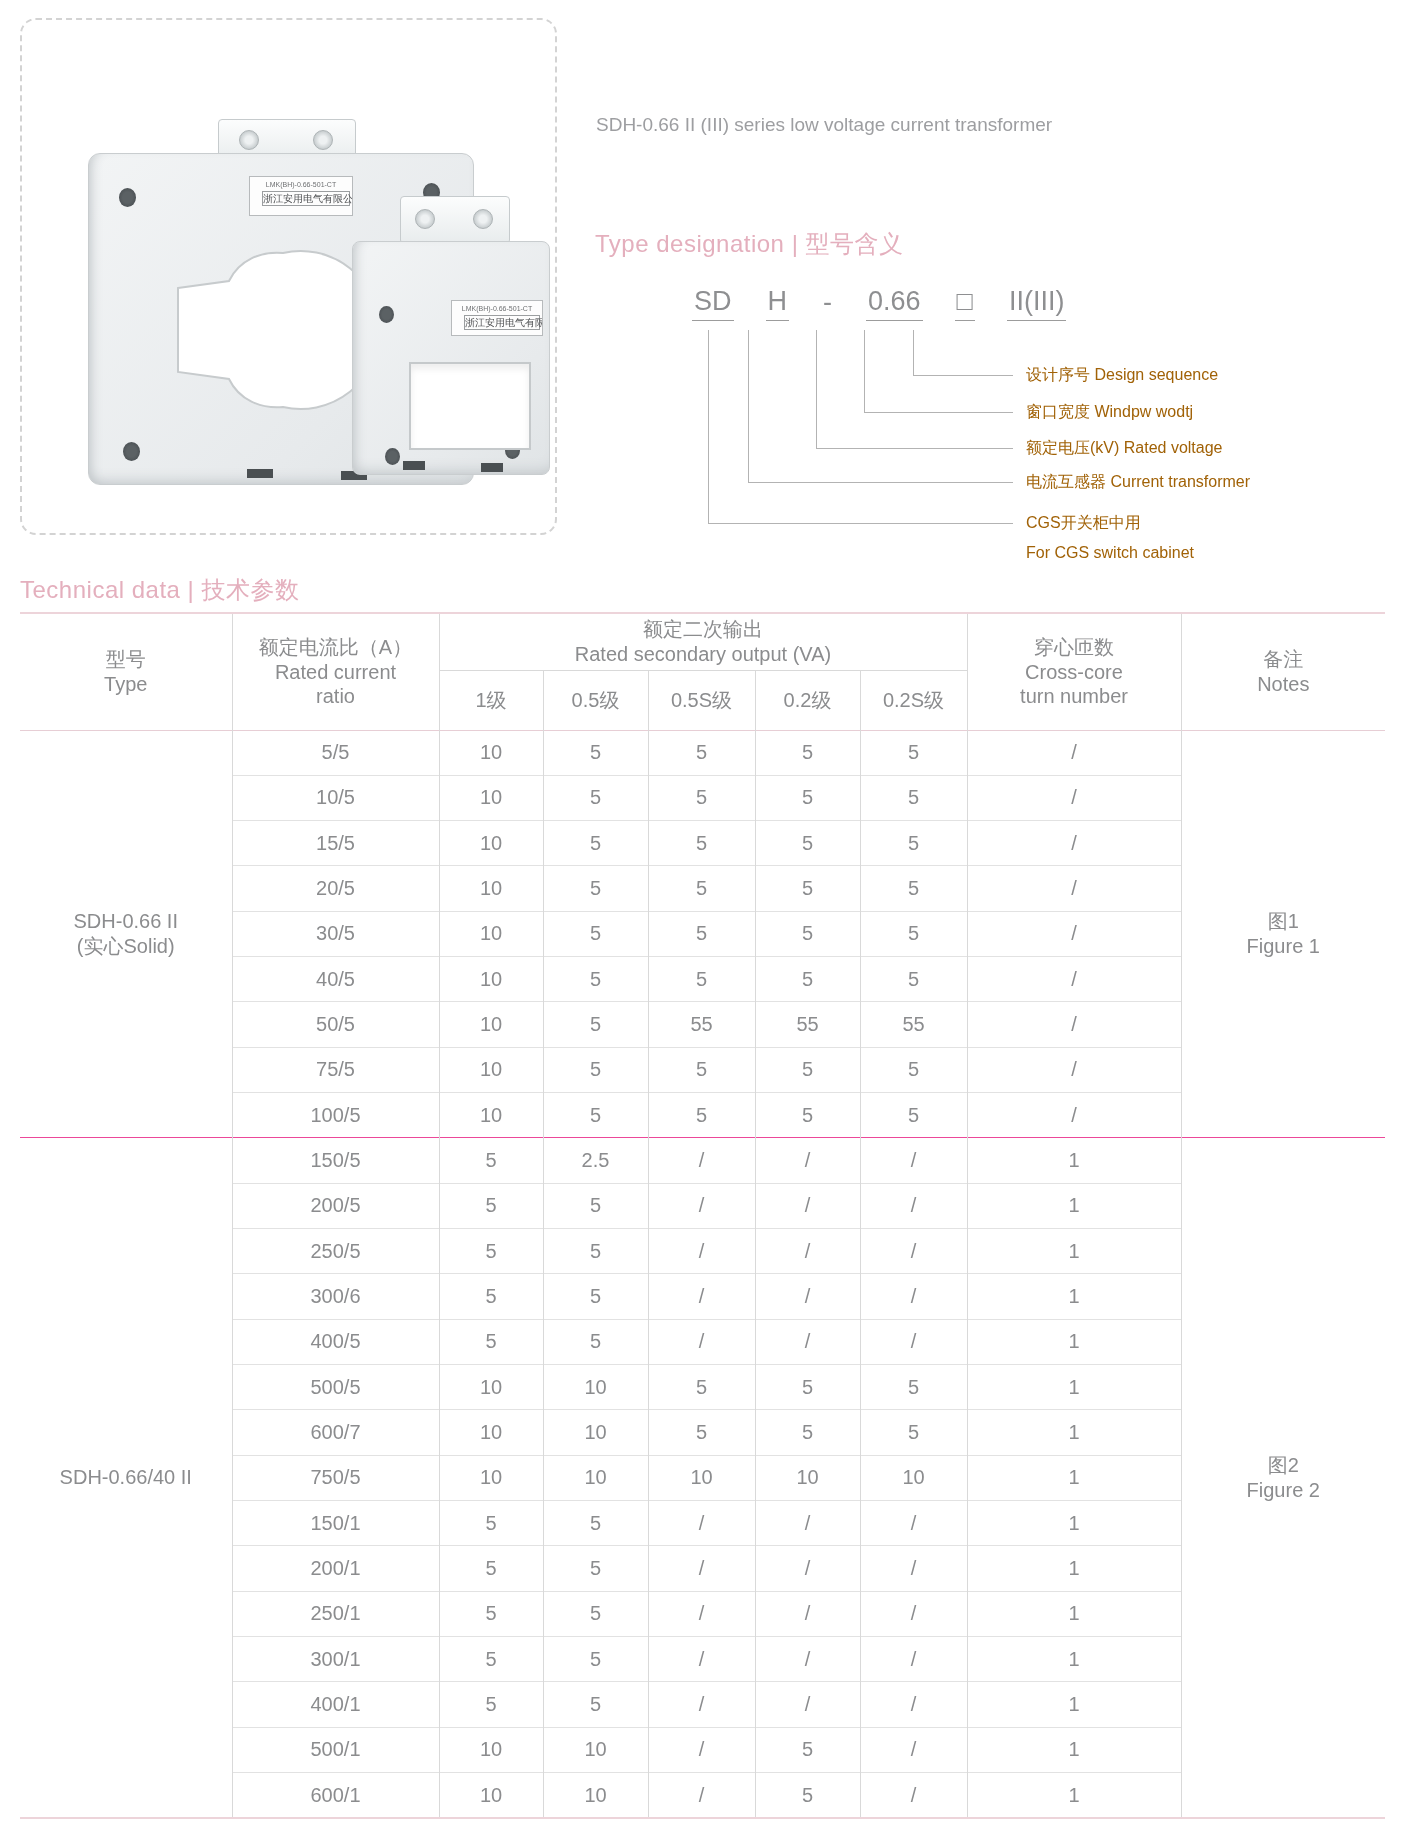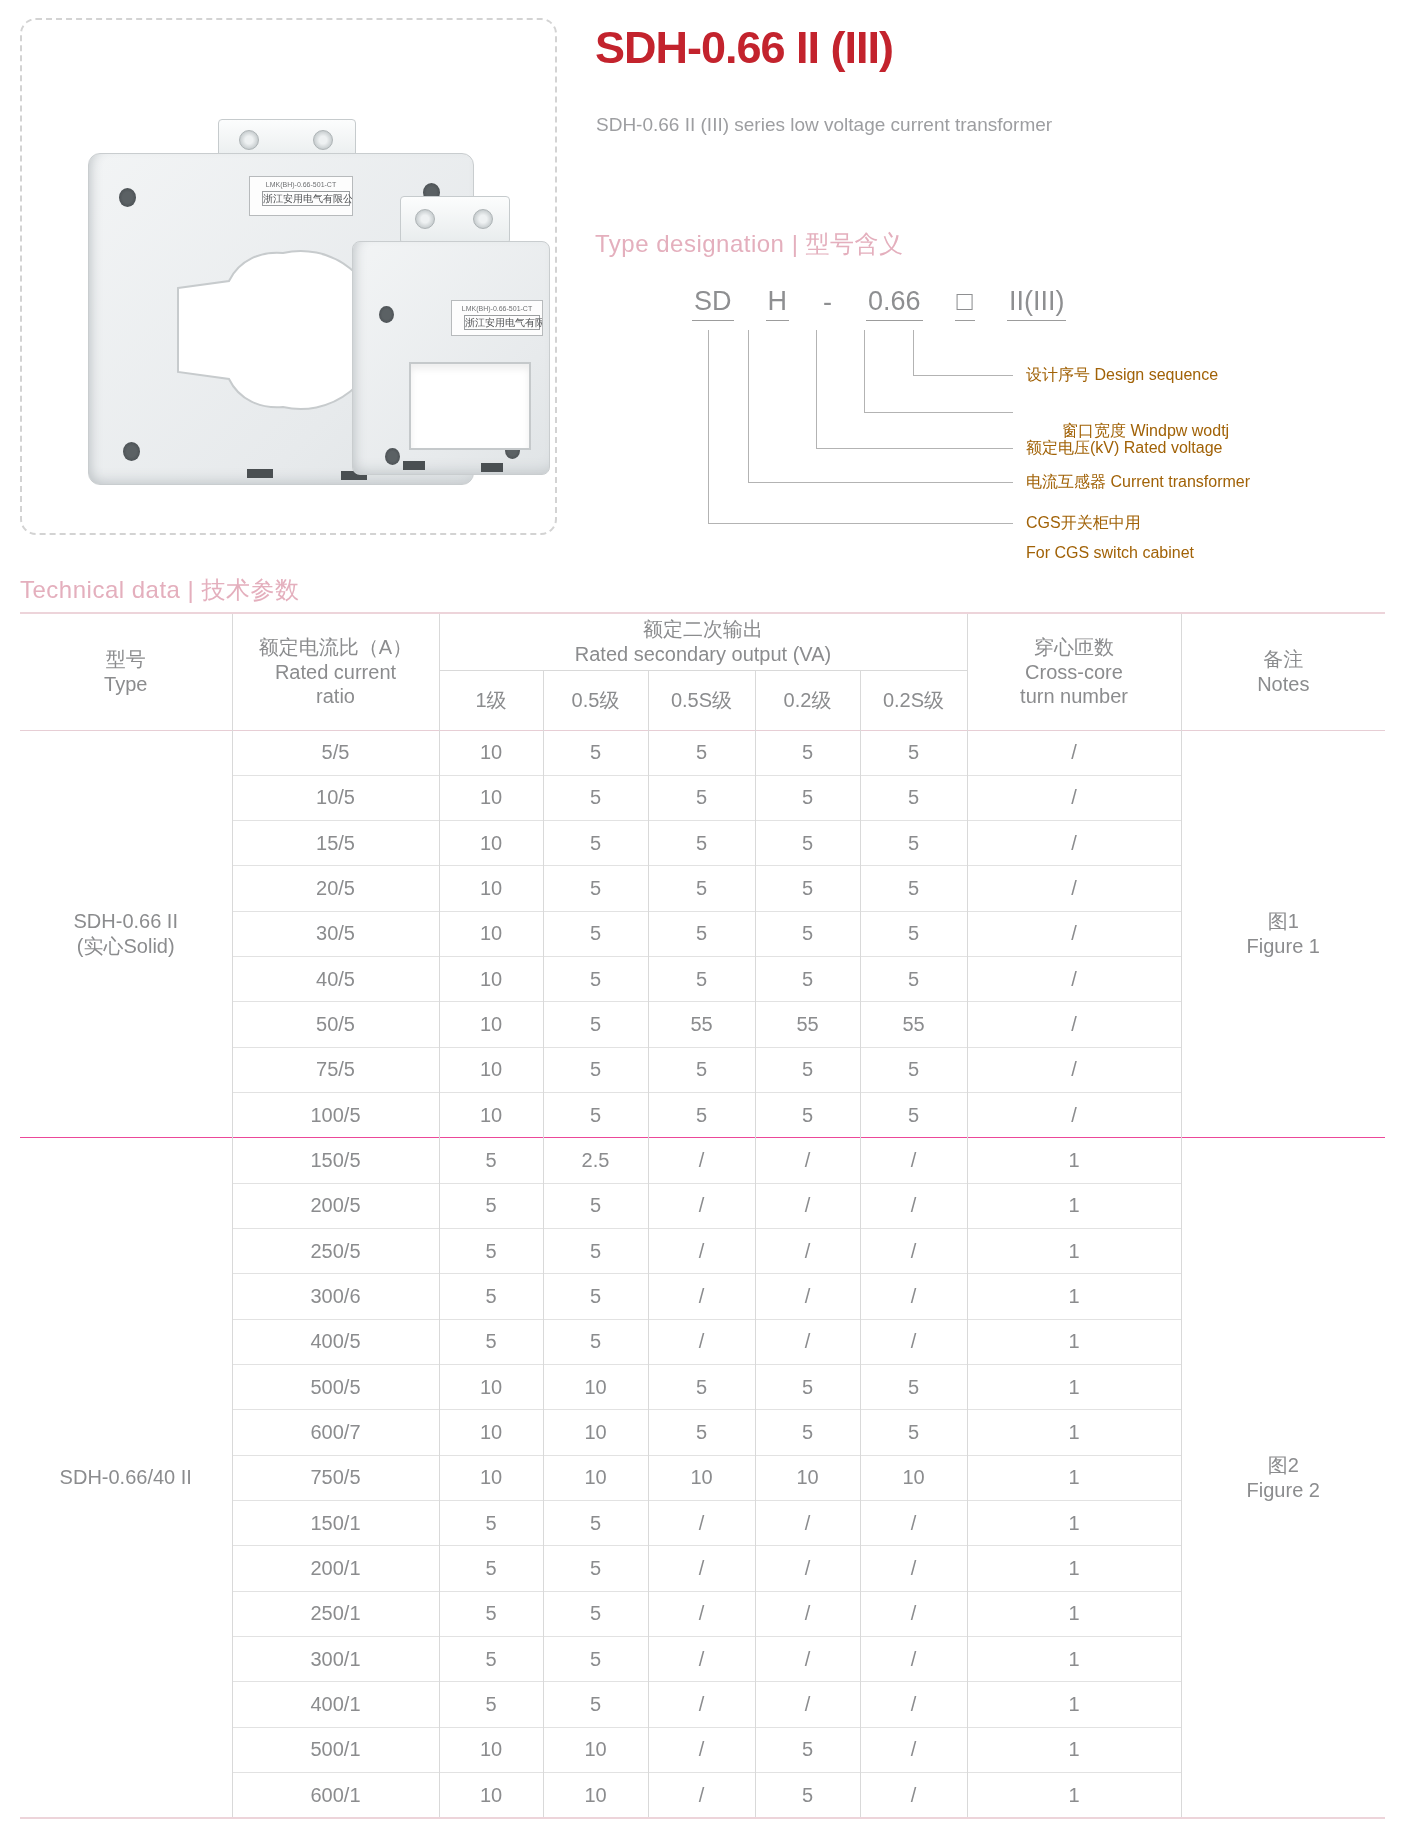--- a/index.html
+++ b/index.html
@@ -103,21 +103,20 @@
       <div class="ct-label" style="left:98px;top:58px;width:92px;height:36px;">
         <div class="lbl-model">LMK(BH)-0.66-501-CT</div>
         <div class="lbl-co">浙江安用电气有限公司</div>
       </div>
       <div class="ct-hole-small"></div>
       <span class="slot" style="left:50px;top:219px;width:22px;"></span>
       <span class="slot" style="left:128px;top:221px;width:22px;"></span>
     </div>
   </div>
 
-  <h1 class="page-title">SDH-0.66 II (III)</h1>
   <div class="sub-en">SDH-0.66 II (III) series low voltage current transformer</div>
 
   <h2 class="desig-heading">Type designation | 型号含义</h2>
 
   <div class="type-code">
     <span class="seg">SD</span>
     <span class="seg">H</span>
     <span class="seg plain">-</span>
     <span class="seg">0.66</span>
     <span class="seg">□</span>
@@ -130,21 +129,21 @@
   <div class="cline v" style="left:864px;top:330px;height:82px;"></div>
   <div class="cline v" style="left:913px;top:330px;height:45px;"></div>
 
   <div class="cline h" style="left:913px;top:375px;width:100px;"></div>
   <div class="cline h" style="left:864px;top:412px;width:149px;"></div>
   <div class="cline h" style="left:816px;top:448px;width:197px;"></div>
   <div class="cline h" style="left:748px;top:482px;width:265px;"></div>
   <div class="cline h" style="left:708px;top:523px;width:305px;"></div>
 
   <div class="desig-label" style="top:362px;">设计序号 Design sequence</div>
-  <div class="desig-label" style="top:418px;margin-left:36px;">窗口宽度 Windpw wodtj</div>
+  <div class="desig-label" style="top:399px;">窗口宽度 Windpw wodtj</div>
   <div class="desig-label" style="top:435px;">额定电压(kV) Rated voltage</div>
   <div class="desig-label" style="top:469px;">电流互感器 Current transformer</div>
   <div class="desig-label" style="top:510px;">CGS开关柜中用</div>
   <div class="desig-label" style="top:540px;">For CGS switch cabinet</div>
 
   <h2 class="tech-heading">Technical data | 技术参数</h2>
 
   <table class="spec">
     <colgroup>
       <col style="width:212px">

